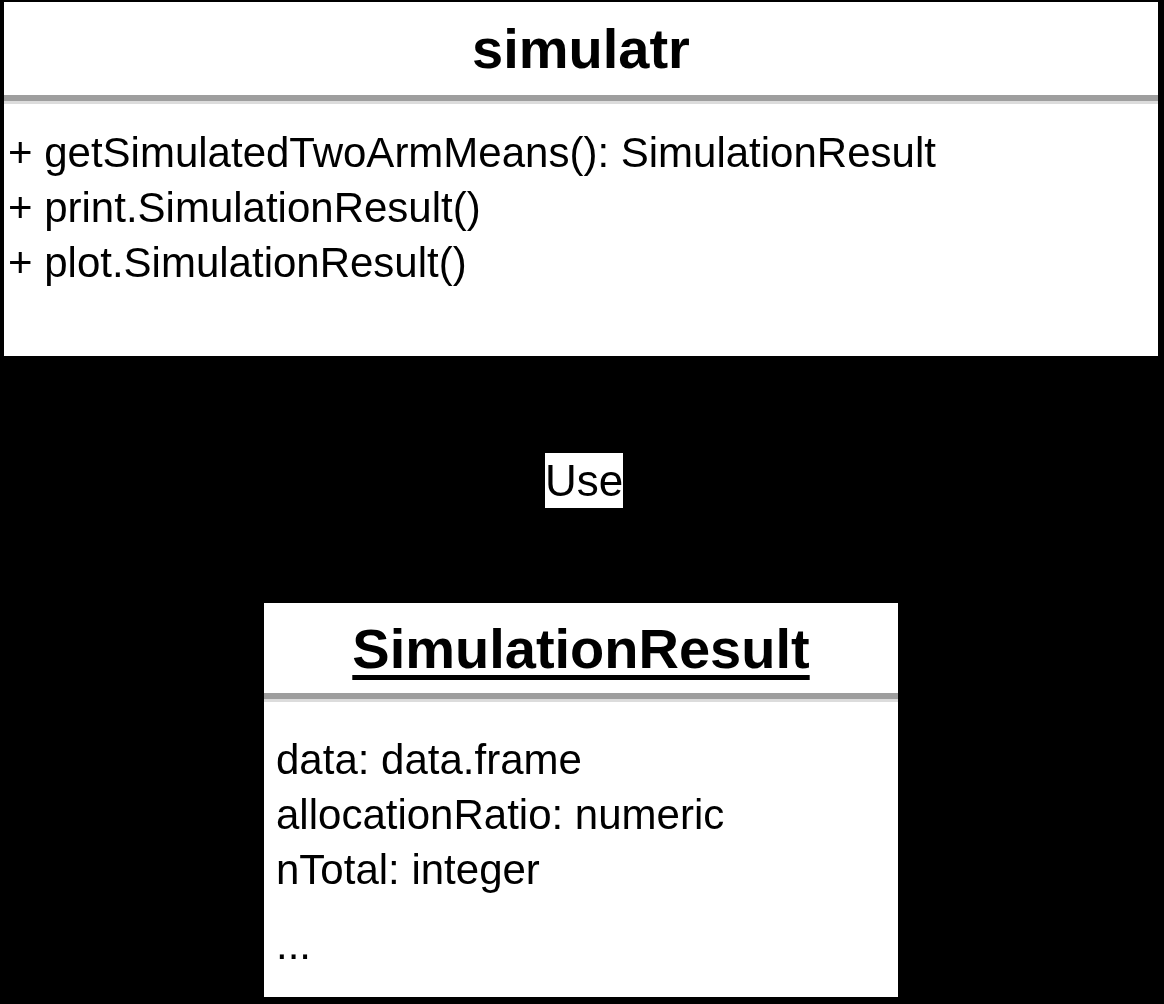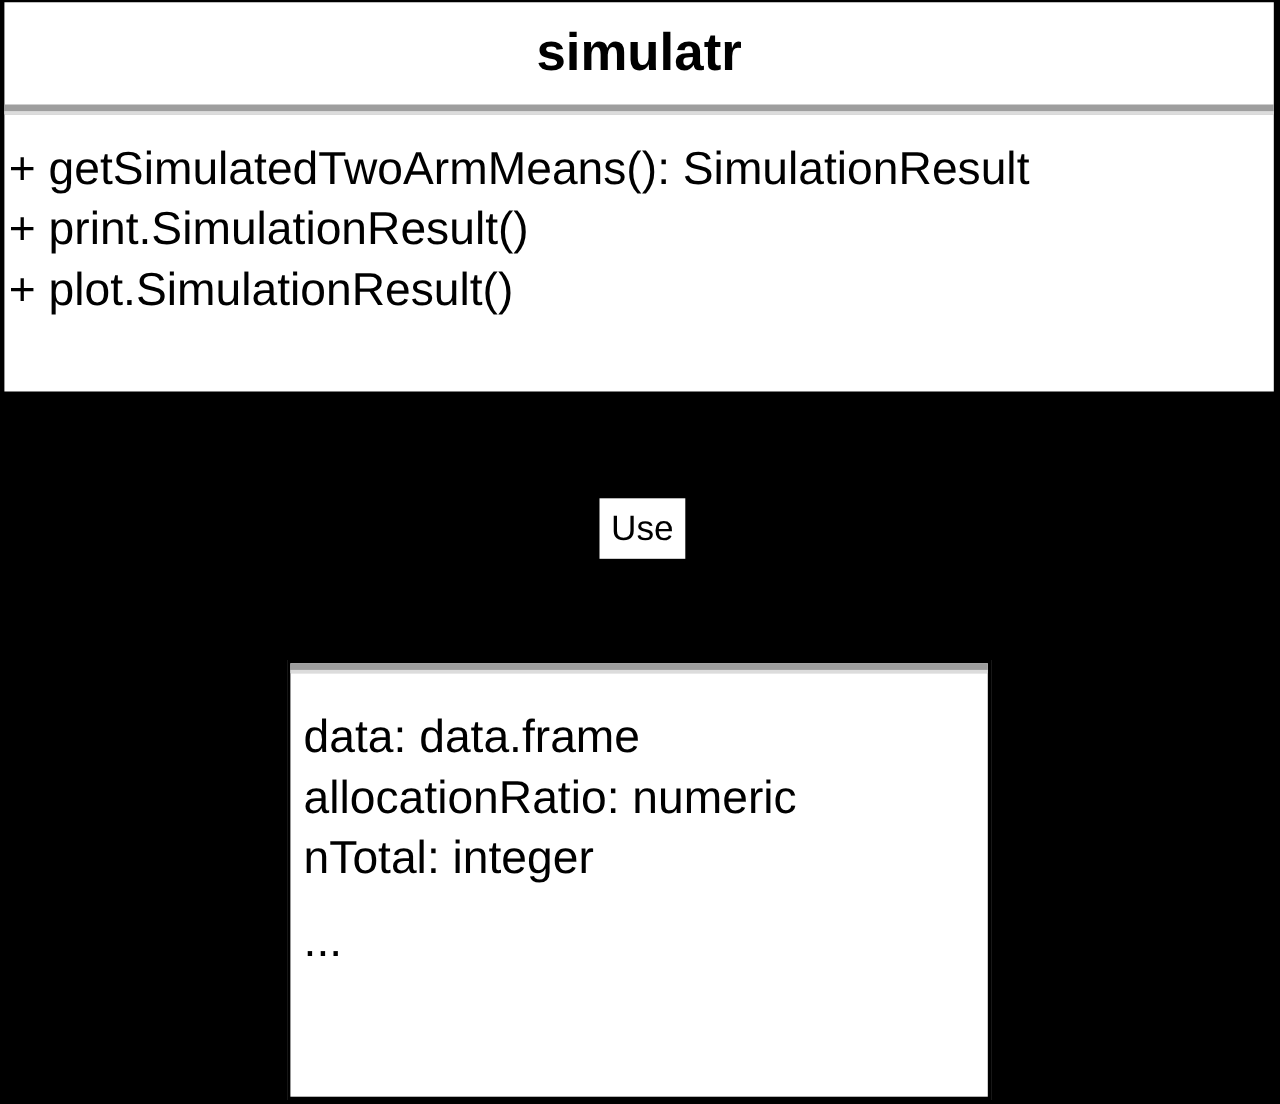--- a/index.html
+++ b/index.html
@@ -22,21 +22,21 @@
     background: #ffffff;
     border: 3px solid #000000;
     box-sizing: border-box;
     color: #000000;
   }
   .uml-title {
     display: flex;
     align-items: center;
     justify-content: center;
     font-weight: bold;
-    font-size: 48px;
+    font-size: 56px;
     letter-spacing: 0px;
     color: #000000;
   }
   .uml-sep {
     height: 6px;
     background: #9e9e9e;
     border-bottom: 3px solid #dcdcdc;
   }
   .uml-members {
     font-size: 42px;
@@ -66,21 +66,21 @@
 
   
   .use-label {
     position: absolute;
     left: 545px;
     top: 453px;
     width: 78px;
     height: 55px;
     background: #ffffff;
     color: #000000;
-    font-size: 32px;
+    font-size: 44px;
     display: flex;
     align-items: center;
     justify-content: center;
   }
 
   
   .box-simulation-result {
     left: 261px;
     top: 600px;
     width: 640px;
@@ -113,20 +113,23 @@
     <div class="uml-members">
       <div class="uml-line">+ getSimulatedTwoArmMeans(): SimulationResult</div>
       <div class="uml-line">+ print.SimulationResult()</div>
       <div class="uml-line">+ plot.SimulationResult()</div>
     </div>
   </div>
 
   <div class="use-label">Use</div>
 
   <div class="uml-class box-simulation-result">
+    <div class="uml-title">
+      <span class="title-text">SimulationResult</span>
+    </div>
     <div class="uml-sep"></div>
     <div class="uml-members">
       <div class="uml-line">data: data.frame</div>
       <div class="uml-line">allocationRatio: numeric</div>
       <div class="uml-line">nTotal: integer</div>
       <div class="uml-line">...</div>
     </div>
   </div>
 
 </div>

